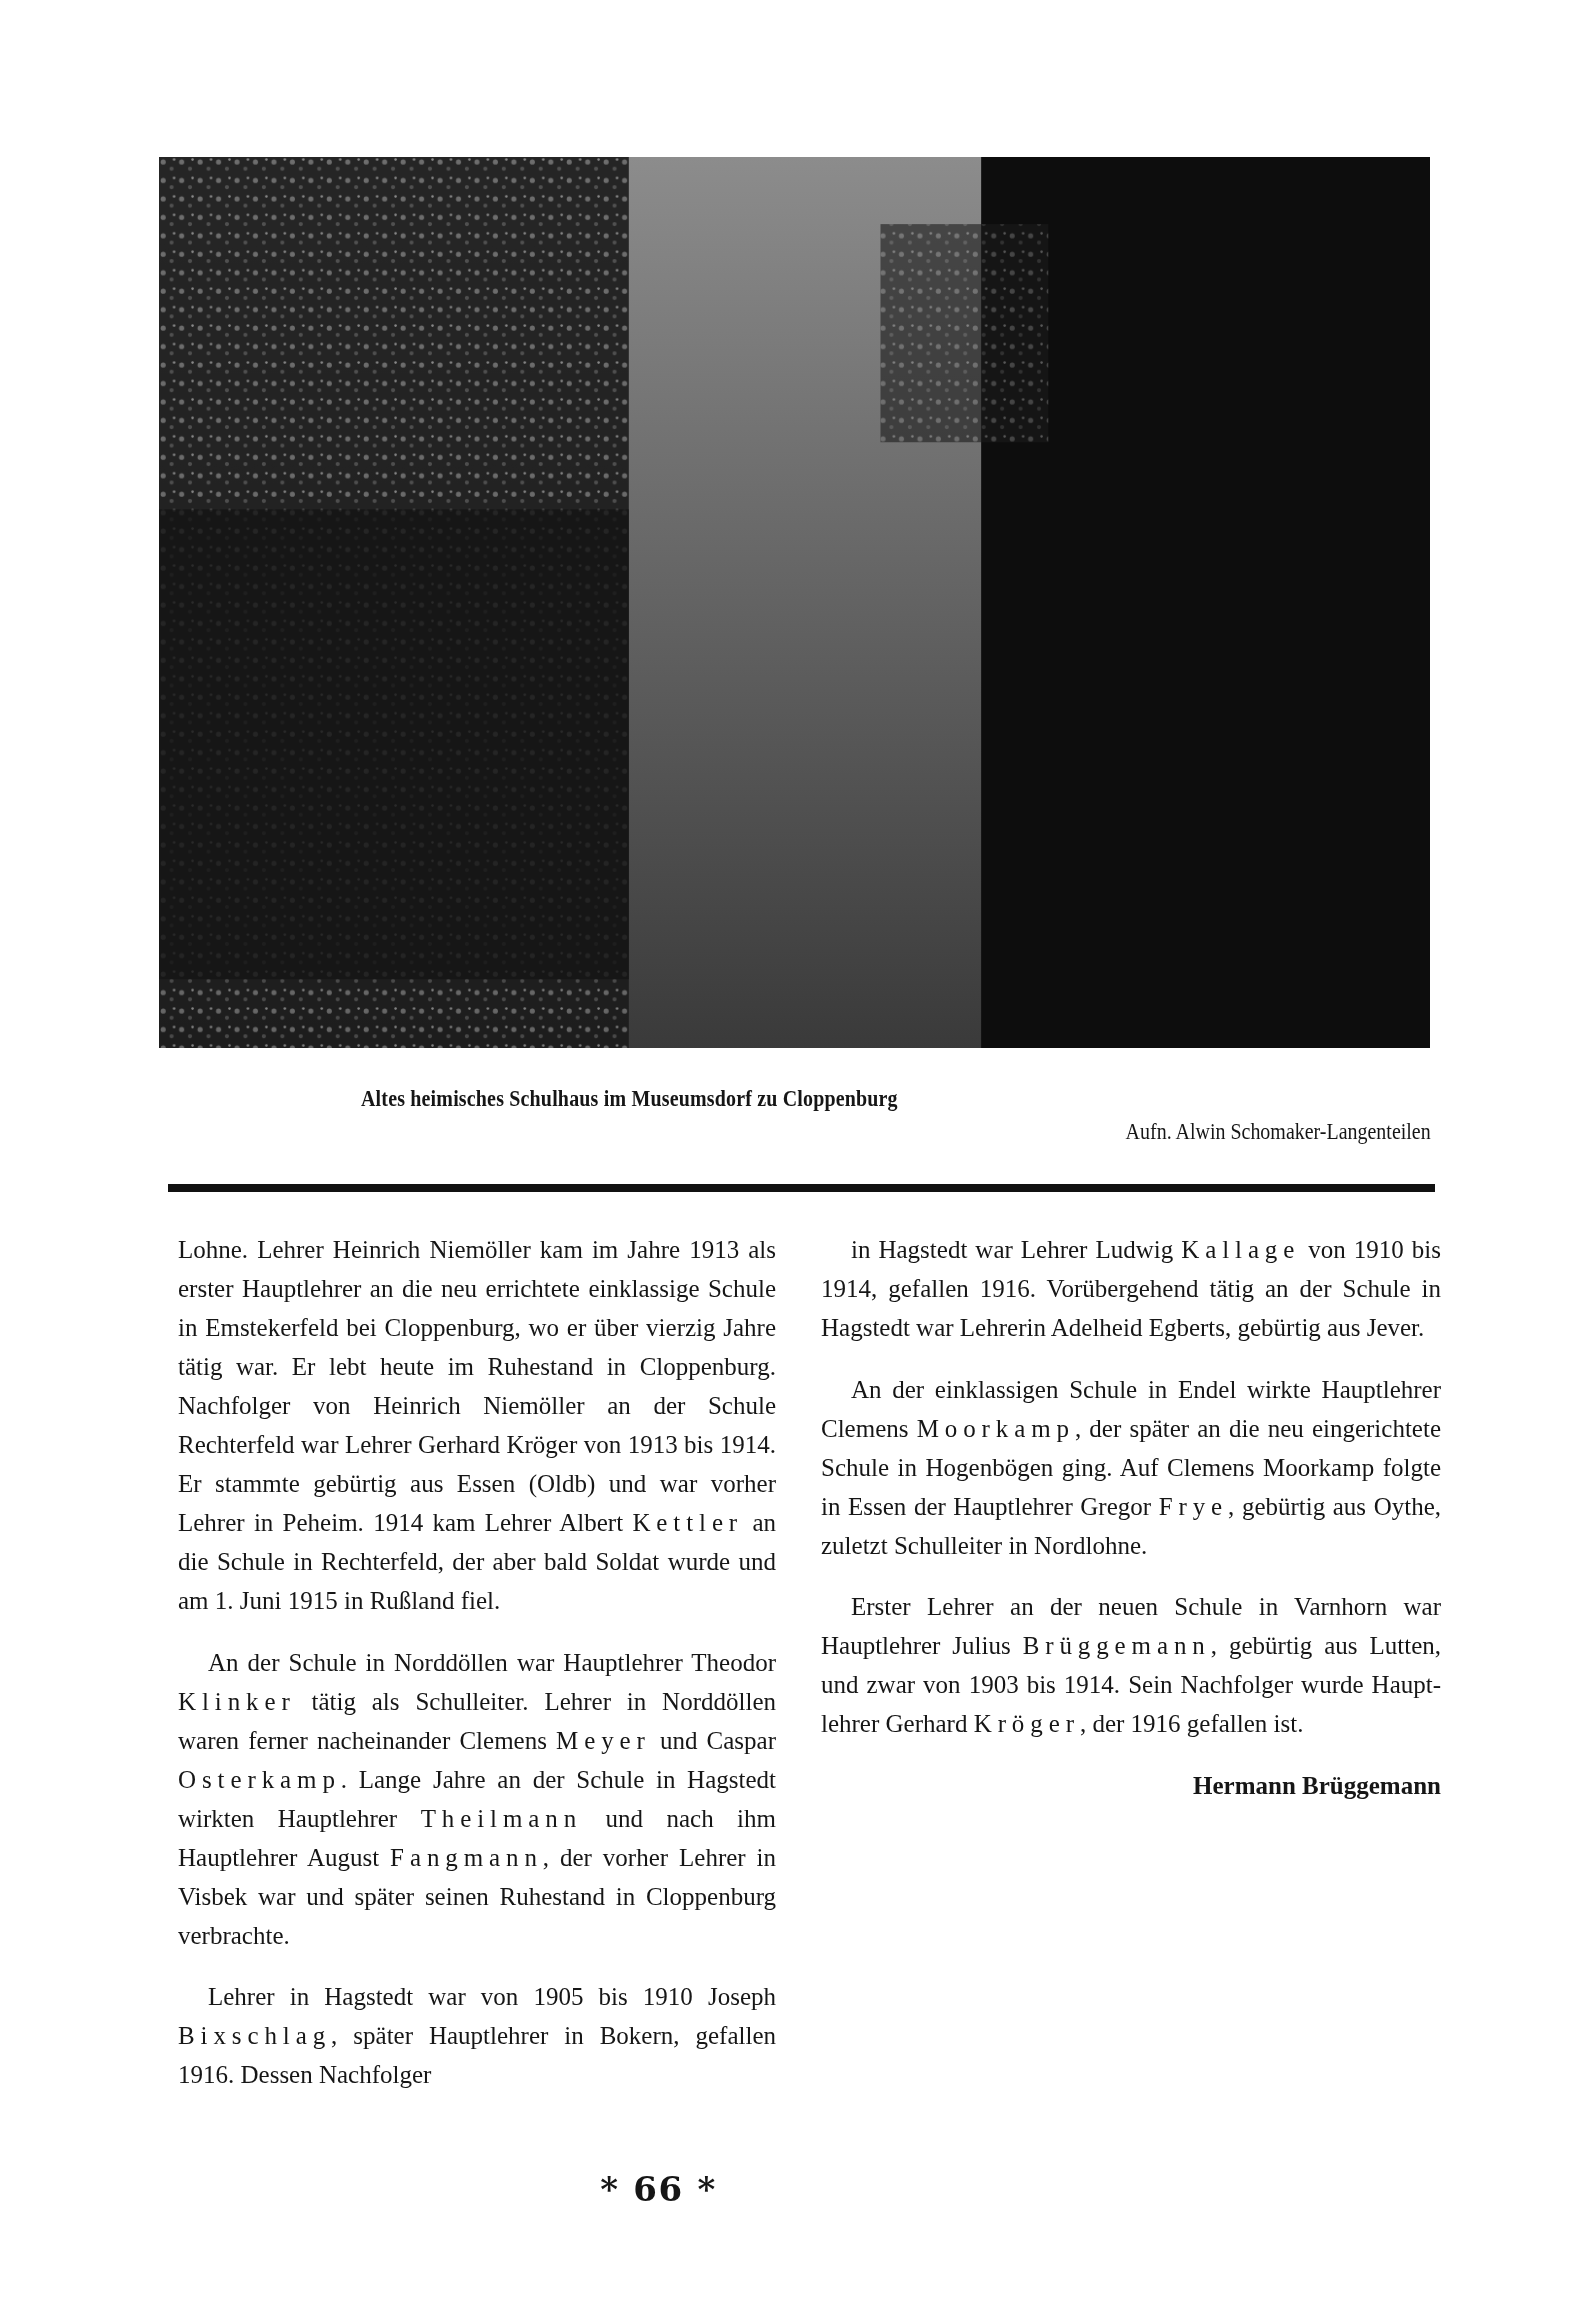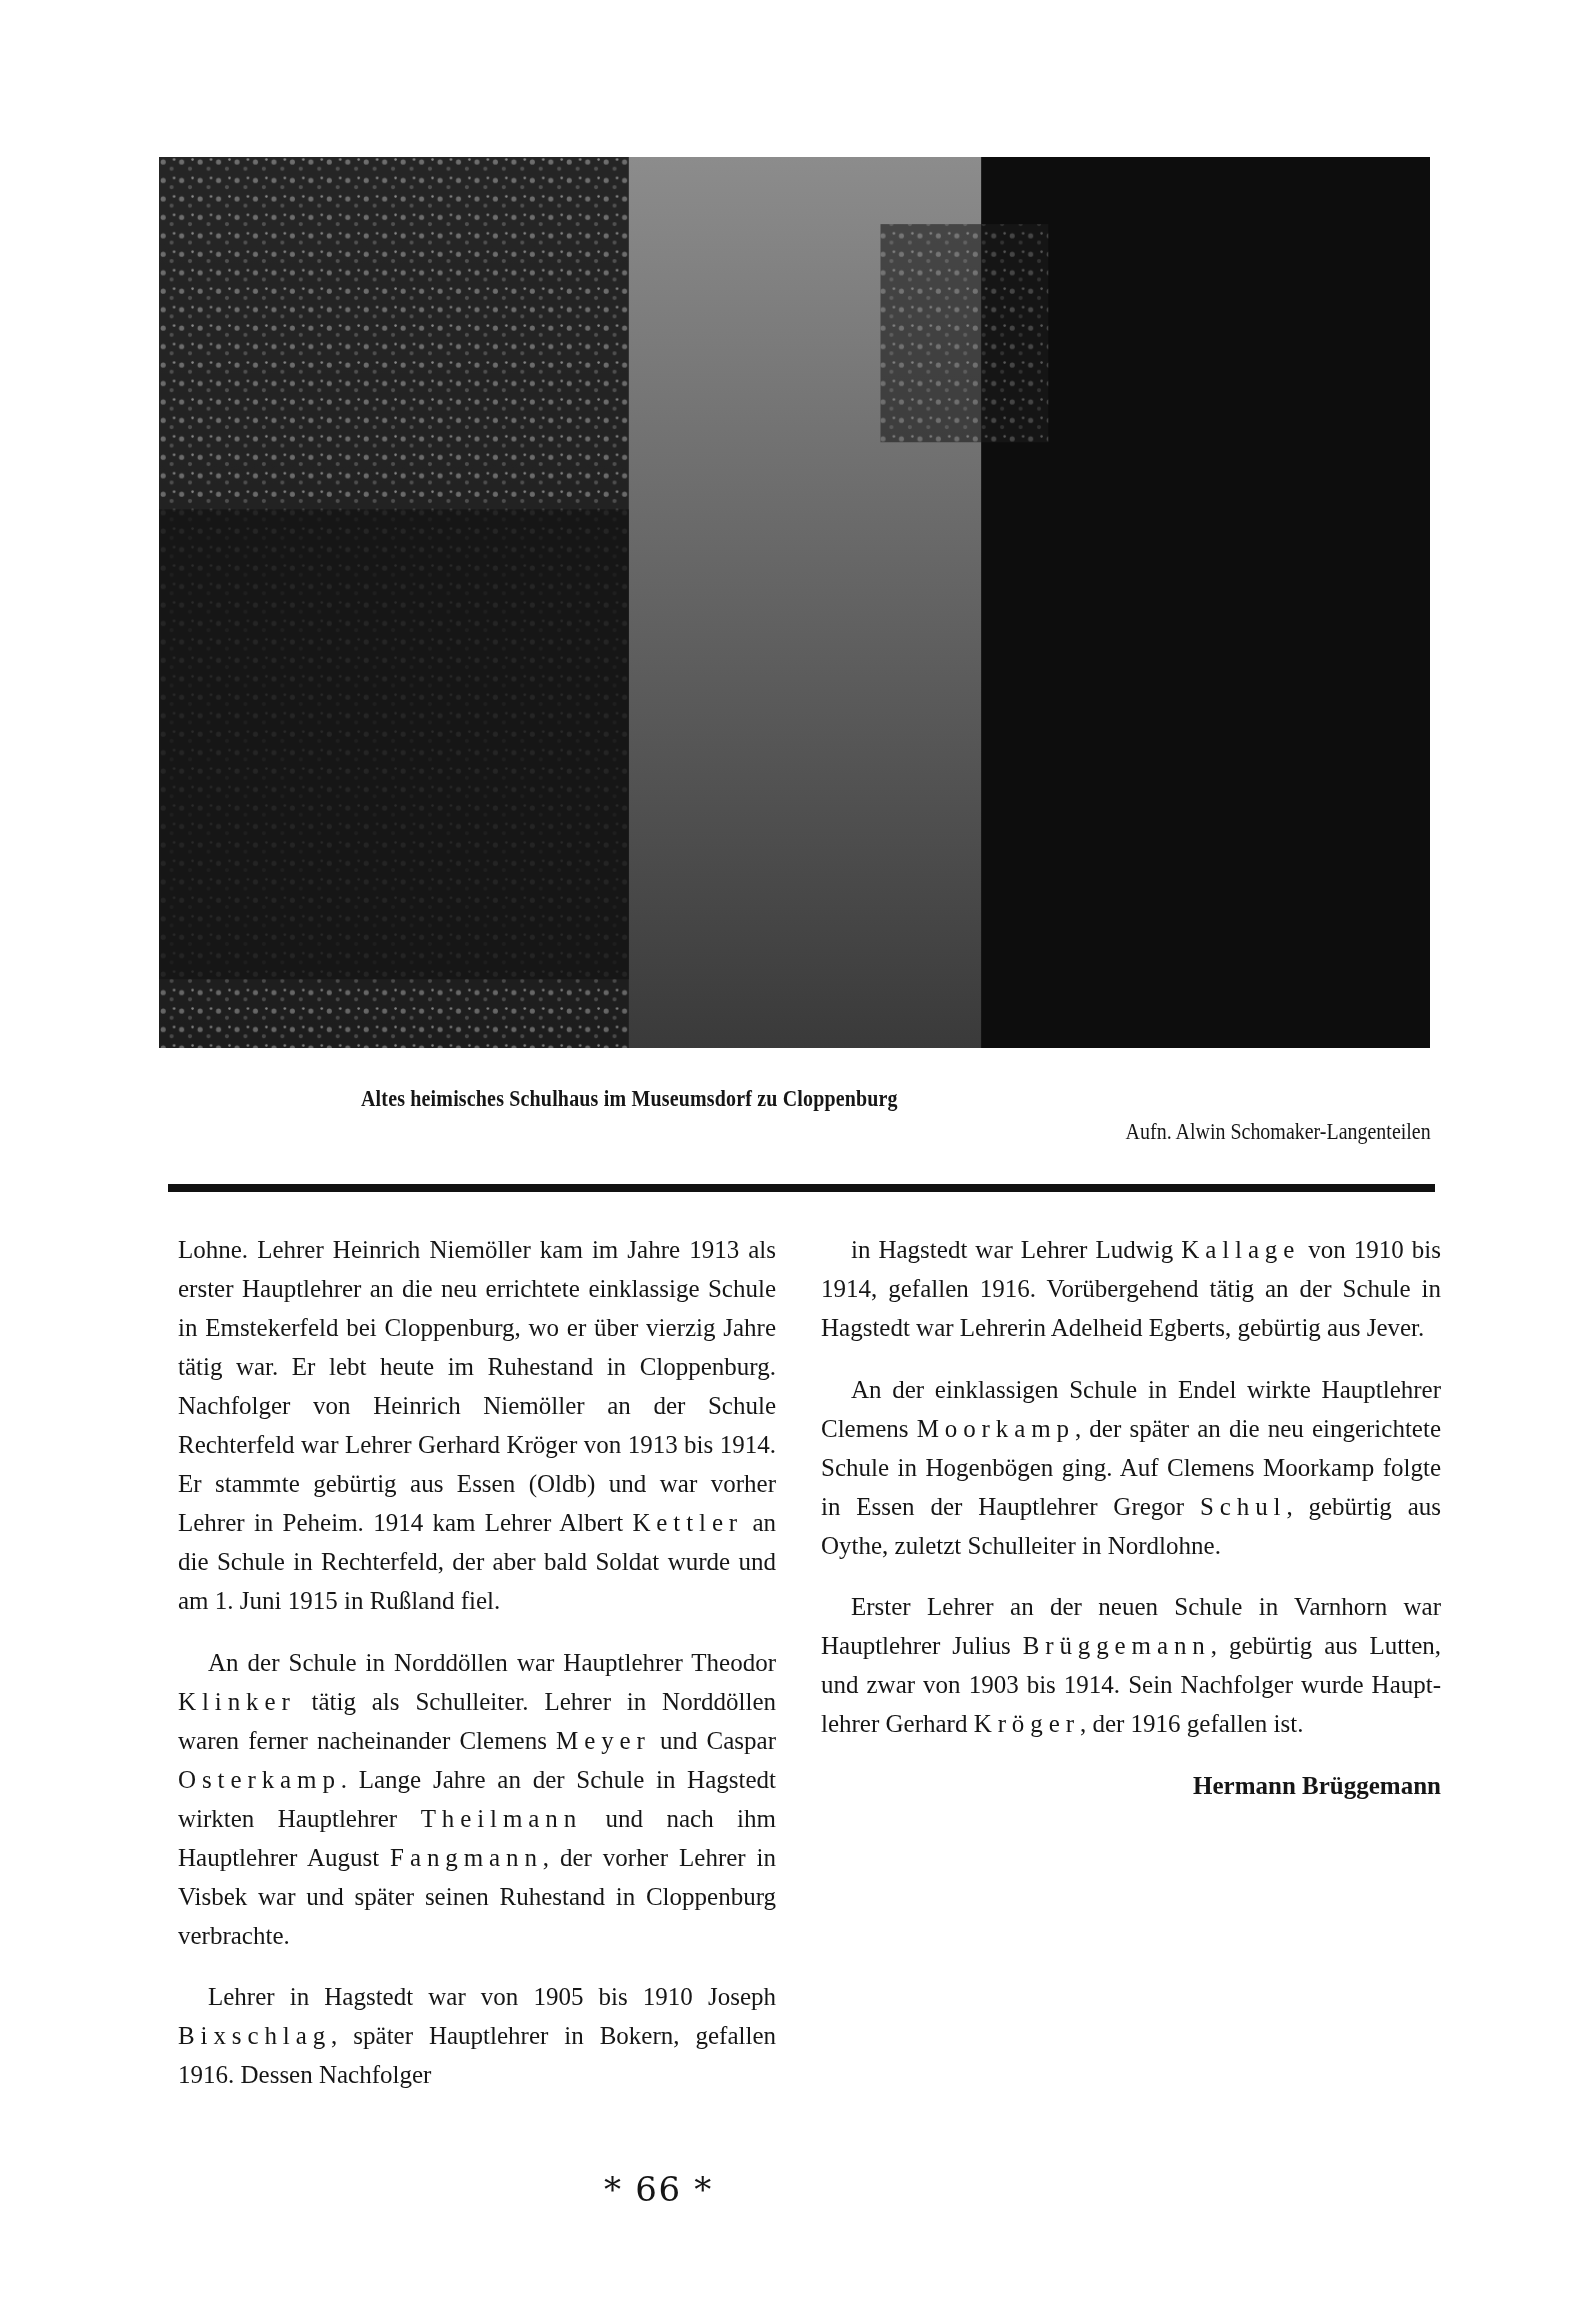--- a/index.html
+++ b/index.html
@@ -78,21 +78,21 @@
     font-weight: bold;
   }
 
   .page-number {
     position: absolute;
     left: 0;
     width: 1317px;
     top: 2169px;
     text-align: center;
     font-family: "DejaVu Serif", serif;
-    font-weight: normal;
+    font-weight: bold;
     font-size: 34px;
     letter-spacing: 1.7px;
   }
 </style>
 </head>
 <body>
 
 <div class="photo">
   <svg viewBox="0 0 1515 1062" preserveAspectRatio="none">
     <defs>
@@ -204,19 +204,19 @@
 
 <div class="rule"></div>
 
 <div class="col left" id="col-left">
     <p><span>Lohne. Lehrer Heinrich Niemöller kam im Jahre 1913 als erster Hauptlehrer an die neu errichtete einklassige Schule in Emsteker­feld bei Cloppenburg, wo er über vierzig Jahre tätig war. Er lebt heute im Ruhestand in Cloppenburg. Nachfolger von Heinrich Niemöller an der Schule Rechterfeld war Lehrer Gerhard Kröger von 1913 bis 1914. Er stammte gebürtig aus Essen (Oldb) und war vorher Lehrer in Peheim. 1914 kam Lehrer Albert </span><span class="spaced">Kettler</span><span> an die Schule in Rechterfeld, der aber bald Soldat wurde und am 1. Juni 1915 in Rußland fiel.</span></p>
     <p class="indent"><span>An der Schule in Norddöllen war Haupt­lehrer Theodor </span><span class="spaced">Klinker</span><span> tätig als Schul­leiter. Lehrer in Norddöllen waren ferner nacheinander Clemens </span><span class="spaced">Meyer</span><span> und Caspar </span><span class="spaced">Osterkamp</span><span>. Lange Jahre an der Schule in Hagstedt wirkten Hauptlehrer </span><span class="spaced">Theil­mann</span><span> und nach ihm Hauptlehrer August </span><span class="spaced">Fangmann</span><span>, der vorher Lehrer in Visbek war und später seinen Ruhestand in Clop­penburg verbrachte.</span></p>
     <p class="indent"><span>Lehrer in Hagstedt war von 1905 bis 1910 Joseph </span><span class="spaced">Bixschlag</span><span>, später Hauptlehrer in Bokern, gefallen 1916. Dessen Nachfolger</span></p>
   </div>
 <div class="col right" id="col-right">
     <p class="indent"><span>in Hagstedt war Lehrer Ludwig </span><span class="spaced">Kallage</span><span> von 1910 bis 1914, gefallen 1916. Vorüber­gehend tätig an der Schule in Hagstedt war Lehrerin Adelheid Egberts, gebürtig aus Jever.</span></p>
-    <p class="indent"><span>An der einklassigen Schule in Endel wirkte Hauptlehrer Clemens </span><span class="spaced">Moorkamp</span><span>, der später an die neu eingerichtete Schule in Hogenbögen ging. Auf Clemens Moorkamp folgte in Essen der Hauptlehrer Gregor </span><span class="spaced">Schul</span><span>, gebürtig aus Oythe, zuletzt Schul­leiter in Nordlohne.</span></p>
+    <p class="indent"><span>An der einklassigen Schule in Endel wirkte Hauptlehrer Clemens </span><span class="spaced">Moorkamp</span><span>, der später an die neu eingerichtete Schule in Hogenbögen ging. Auf Clemens Moorkamp folgte in Essen der Hauptlehrer Gregor </span><span class="spaced">Frye</span><span>, gebürtig aus Oythe, zuletzt Schul­leiter in Nordlohne.</span></p>
     <p class="indent"><span>Erster Lehrer an der neuen Schule in Varn­horn war Hauptlehrer Julius </span><span class="spaced">Brügge­mann</span><span>, gebürtig aus Lutten, und zwar von 1903 bis 1914. Sein Nachfolger wurde Haupt­lehrer Gerhard </span><span class="spaced">Kröger</span><span>, der 1916 gefallen ist.</span></p>
     <p class="signature">Hermann Brüggemann</p>
   </div>
 
 <div class="page-number">* 66 *</div>
 
 
 </body></html>

